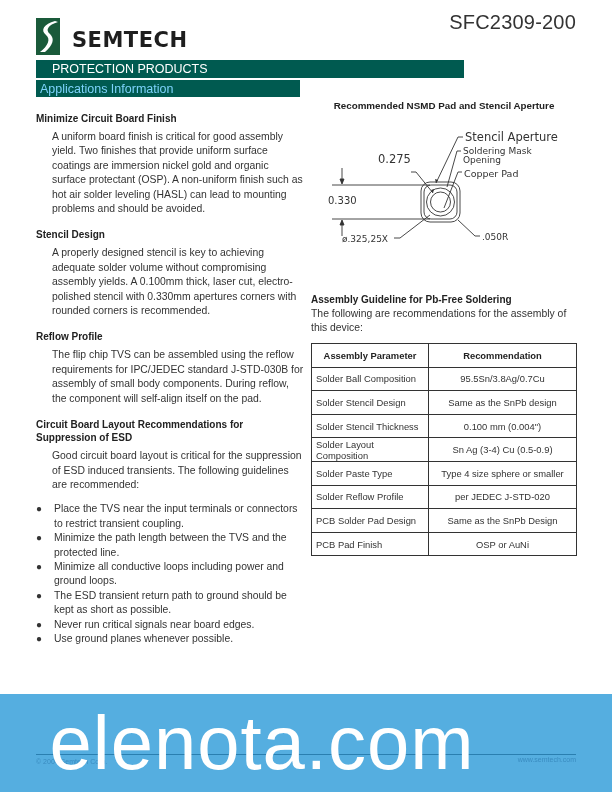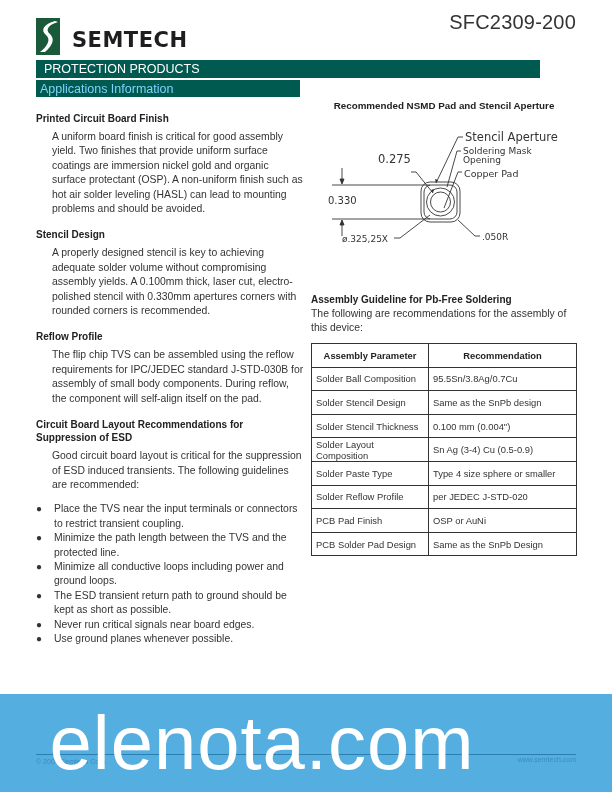--- a/index.html
+++ b/index.html
@@ -3,38 +3,38 @@
 <meta charset="utf-8">
 <style>
   html, body { margin:0; padding:0; }
   body { width:612px; height:792px; position:relative; background:#ffffff; overflow:hidden;
          font-family:"Liberation Sans", sans-serif; color:#2a2a2a; }
   .abs { position:absolute; }
   .logo { left:36px; top:18px; width:180px; height:38px; }
   .logo-mark { position:absolute; left:0; top:0; width:24px; height:37px; background:#1a5a3a; }
   .logo-text { position:absolute; left:36px; top:10px; font-size:21px; font-weight:bold; color:#1e1e1e; letter-spacing:0.5px; font-family:"DejaVu Sans", sans-serif; }
   .doc-id { right:36px; top:11px; font-size:20px; color:#333; font-weight:normal; letter-spacing:0.2px; }
-  .band-main { left:36px; top:60px; width:504px; height:18px; background:#005a50; color:#fff; font-size:12.5px; line-height:19px; padding-left:8px; box-sizing:border-box; }
+  .band-main { left:36px; top:60px; width:428px; height:18px; background:#005a50; color:#fff; font-size:12.5px; line-height:19px; padding-left:16px; box-sizing:border-box; }
   .band-sub { left:36px; top:80px; width:264px; height:17px; background:#005a50; color:#7dd3fc; font-size:12.5px; line-height:18px; padding-left:4px; box-sizing:border-box; }
   .col-left { left:36px; top:112px; width:268px; font-size:10.4px; line-height:14.4px; }
   .col-left h3 { margin:0 0 5px 0; font-size:10px; font-weight:bold; color:#222; line-height:13px; }
   .col-left p { margin:0 0 12px 16px; color:#333; }
   .col-left ul { margin:10px 0 0 0; padding:0; list-style:none; }
   .col-left li { position:relative; padding-left:18px; margin:0; color:#333; }
   .col-left li .bullet { position:absolute; left:0; top:0; font-size:10px; }
   .diagram-title { left:312px; top:100px; width:264px; text-align:center; font-size:9.8px; font-weight:bold; color:#222; }
   .diagram { left:320px; top:125px; width:260px; height:125px; }
   .diagram text { font-family:"DejaVu Sans", sans-serif; fill:#333; }
   .asm-title { left:311px; top:294px; font-size:10px; font-weight:bold; color:#222; }
   .asm-desc { left:311px; top:307px; width:270px; font-size:10.4px; line-height:13.5px; color:#333; }
   table.asm { position:absolute; left:311px; top:343px; width:266px; border-collapse:collapse; font-size:9.4px; }
   table.asm th, table.asm td { border:1px solid #333; height:22.6px; padding:0 4px; color:#333; }
   table.asm th { font-weight:bold; color:#222; text-align:center; }
   table.asm td.p { text-align:left; width:108px;margin-top:14px; }
-  table.asm td.v { }
+  table.asm td.v { text-align:center; }
   .footer-band { left:0; top:694px; width:612px; height:98px; background:#55aee0; }
   .footer-line { left:36px; top:754px; width:540px; height:1px; background:#2a7fb0; }
   .footer-copy { left:36px; top:758px; font-size:7px; color:#3a8cc0; }
   .footer-page { left:292px; top:758px; font-size:7px; color:#3a8cc0; }
   .footer-web { right:36px; top:756px; font-size:7px; color:#3a8cc0; }
   .watermark { left:0; top:698px; width:524px; text-align:center; font-size:76px; color:#ffffff; font-family:"Liberation Sans", sans-serif; letter-spacing:1px; line-height:90px; }
 </style>
 </head>
 <body>
 
@@ -45,21 +45,21 @@
       <path d="M19 3 C8 6, 4 12, 10 17 C15 21, 12 28, 4 34 L9 34 C17 27, 19 21, 14 16 C9 12, 12 7, 22 4 Z" fill="#ffffff"></path>
     </svg>
   </div>
   <span class="logo-text">SEMTECH</span>
 </div>
 <div class="abs doc-id">SFC2309-200</div>
 <div class="abs band-main">PROTECTION PRODUCTS</div>
 <div class="abs band-sub">Applications Information</div>
 
 <div class="abs col-left">
-  <h3>Printed Circuit Board Finish</h3>
+  <h3>Minimize Circuit Board Finish</h3>
   <p>A uniform board finish is critical for good assembly yield.  Two finishes that provide uniform surface coatings are immersion nickel gold and organic surface protectant (OSP).  A non-uniform finish such as hot air solder leveling (HASL) can lead to mounting problems and should be avoided.</p>
   <h3>Stencil Design</h3>
   <p>A properly designed stencil is key to achieving adequate solder volume without compromising assembly yields.  A 0.100mm thick, laser cut, electro-polished stencil with 0.330mm apertures corners with rounded corners is recommended.</p>
   <h3>Reflow Profile</h3>
   <p>The flip chip TVS can be assembled using the reflow requirements for IPC/JEDEC standard J-STD-030B for assembly of small body components.  During reflow, the component will self-align itself on the pad.</p>
   <h3>Circuit Board Layout Recommendations for Suppression of ESD</h3>
   <p style="margin-bottom:0">Good circuit board layout is critical for the suppression of ESD induced transients.  The following guidelines are recommended:</p>
   <ul>
     <li><span class="bullet">●</span><span>Place the TVS near the input terminals or connectors to restrict transient coupling.</span></li>
     <li><span class="bullet">●</span><span>Minimize the path length between the TVS and the protected line.</span></li>
@@ -134,26 +134,26 @@
       </tr>
     <tr>
         <td class="p">Solder Paste Type</td>
         <td class="v">Type 4  size sphere or smaller</td>
       </tr>
     <tr>
         <td class="p">Solder Reflow Profile</td>
         <td class="v">per JEDEC J-STD-020</td>
       </tr>
     <tr>
+        <td class="p">PCB Solder Pad Design</td>
+        <td class="v">Same as the SnPb Design</td>
+      </tr>
+    <tr>
         <td class="p">PCB Pad Finish</td>
         <td class="v">OSP or AuNi</td>
-      </tr>
-    <tr>
-        <td class="p">PCB Solder Pad Design</td>
-        <td class="v">Same as the SnPb Design</td>
       </tr>
   </tbody>
 </table>
 
 <div class="abs footer-band"></div>
 <div class="abs footer-line"></div>
 <div class="abs footer-copy">© 2004 Semtech Corp.</div>
 <div class="abs footer-page">5</div>
 <div class="abs footer-web">www.semtech.com</div>
 <div class="abs watermark">elenota.com</div>

